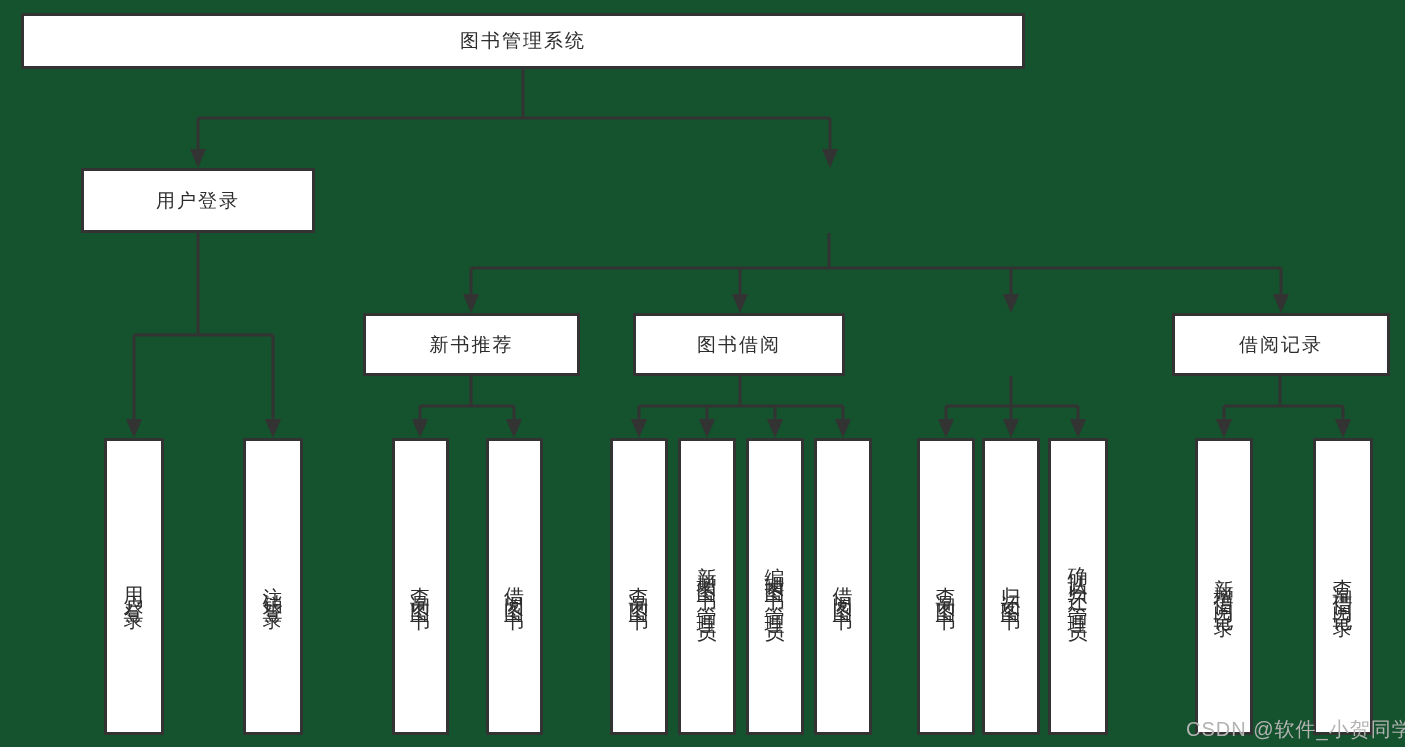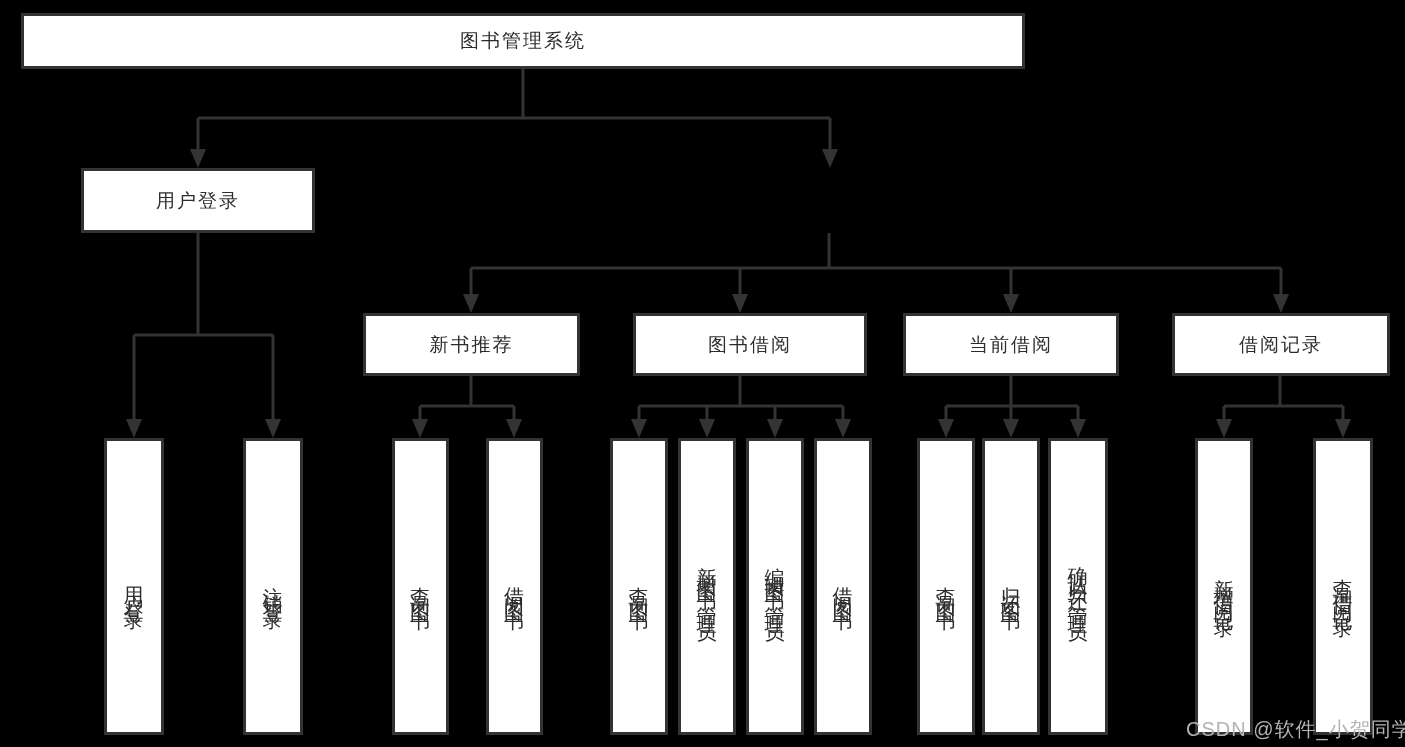--- a/index.html
+++ b/index.html
@@ -5,21 +5,21 @@
   html, body {
     margin: 0;
     padding: 0;
     background: #ffffff;
     font-family: "Liberation Sans", "DejaVu Sans", sans-serif;
   }
   .stage {
     position: relative;
     width: 1405px;
     height: 747px;
-    background: #000000;
+    background: #14532d;
     overflow: hidden;
   }
   .connector-layer {
     position: absolute;
     left: 0;
     top: 0;
     width: 1405px;
     height: 747px;
   }
   .connector-layer path {
@@ -130,25 +130,22 @@
     <span>图书管理系统</span>
   </div>
 
   <div class="hbox" style="left:81px; top:168px; width:234px; height:65px;">
     <span>用户登录</span>
   </div>
 
   <div class="hbox" style="left:363px; top:313px; width:217px; height:63px;">
     <span>新书推荐</span>
   </div>
-  <div class="hbox" style="left:633px; top:313px; width:234px; height:63px;justify-content:center;">
+  <div class="hbox" style="left:633px; top:313px; width:212px; height:63px;justify-content:center;">
     <span>图书借阅</span>
-  </div>
-  <div class="hbox" style="left:903px; top:313px; width:216px; height:63px;">
-    <span>当前借阅</span>
   </div>
   <div class="hbox" style="left:1172px; top:313px; width:218px; height:63px;">
     <span>借阅记录</span>
   </div>
 
   <div class="vbox" style="left:104px; width:60px;">
     <span>用户登录</span>
   </div>
   <div class="vbox" style="left:243px; width:60px;">
     <span>注销登录</span>

